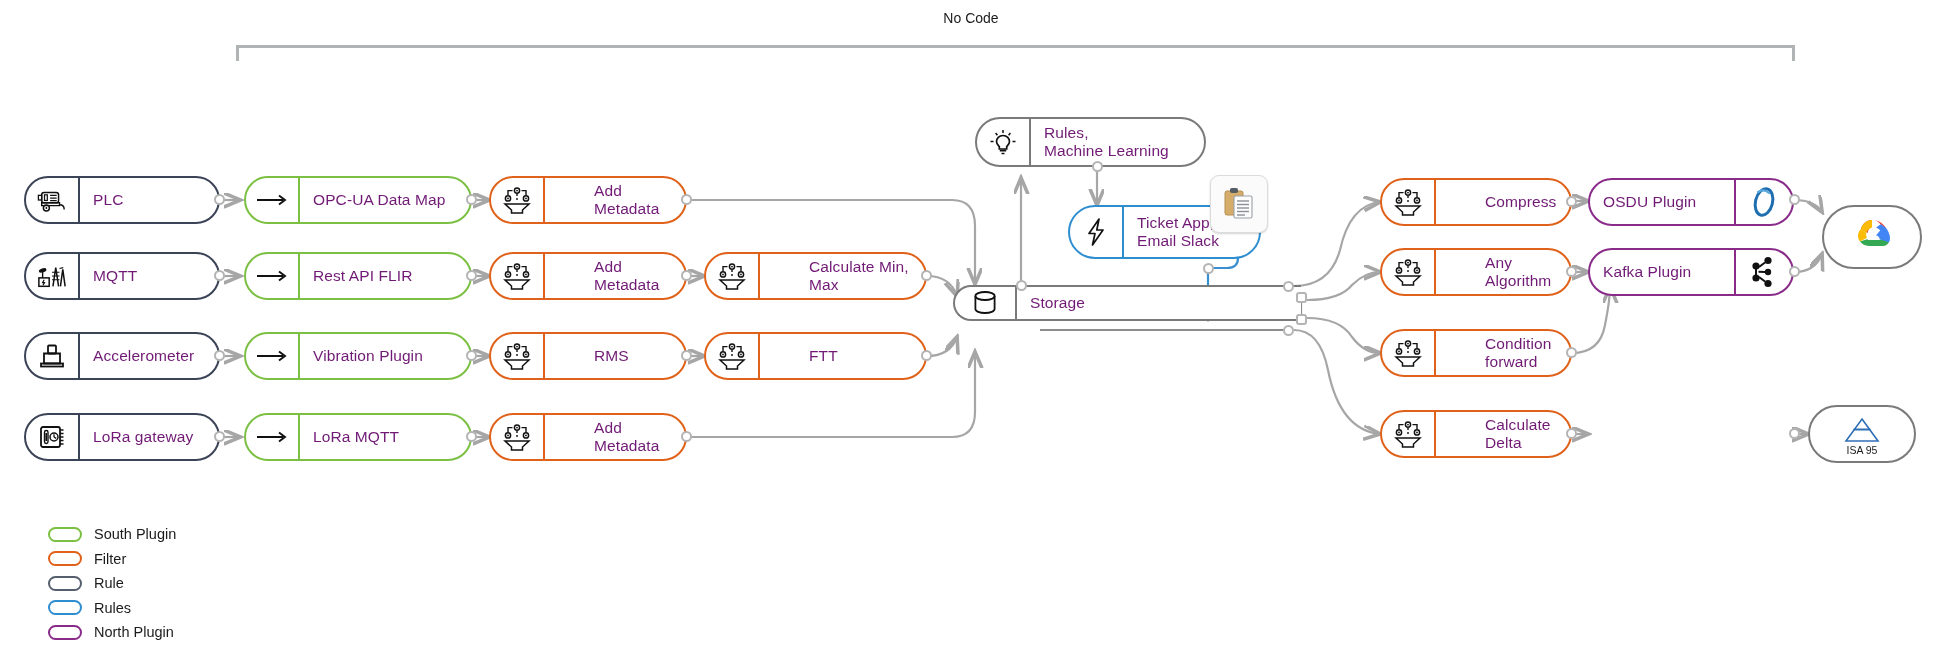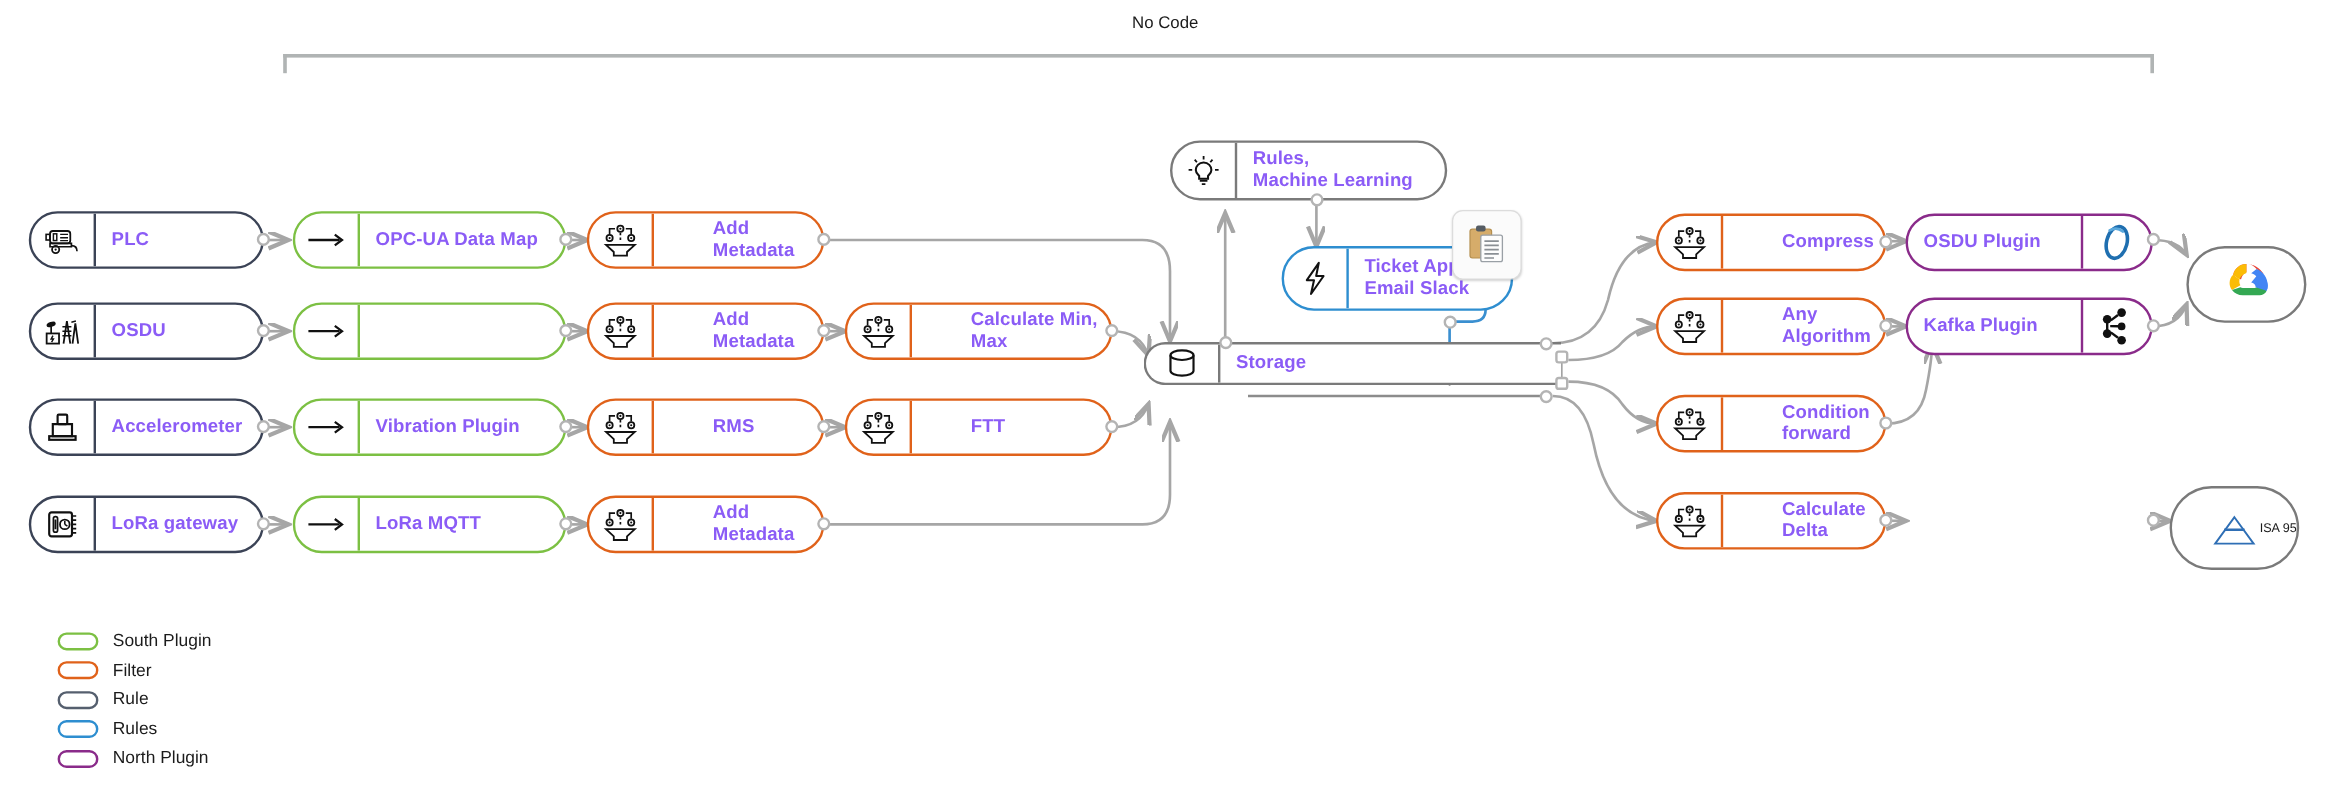--- a/index.html
+++ b/index.html
@@ -65,24 +65,23 @@
     border-right: none;
     border-left: 2.2px solid #444;
   }
   .node .lbl {
     flex: 1 1 auto;
     display: flex;
     align-items: center;
     padding-left: 13px;
     font-size: 15.5px;
     line-height: 1.18;
-    color: #8b5cf6;
+    color: #701a75;
     white-space: pre-line;
     letter-spacing: .1px;
-    font-weight: bold;
   }
   .node .lbl.tworow { font-size: 15.5px; }
 
   
   .n-source { border-color: #3b4356; }
   .n-source .iconbox { border-right-color: #3b4356; }
   .n-south  { border-color: #7cc043; }
   .n-south .iconbox { border-right-color: #7cc043; }
   .n-filter { border-color: #e0621a; gap: 36px; }
   .n-filter .iconbox { border-right-color: #e0621a; }
@@ -284,21 +283,21 @@
         <rect x="2" y="15" width="11" height="9" fill="none" stroke="#111" stroke-width="1.6"></rect>
         <path d="M7.6 17 L6 20 h2 l-1.6 2.8" fill="none" stroke="#111" stroke-width="1.3"></path>
         <path d="M17 24 L20 4 L23 24" fill="none" stroke="#111" stroke-width="1.6"></path>
         <path d="M25 24 L27.5 6 L30 24" fill="none" stroke="#111" stroke-width="1.6"></path>
         <line x1="16" y1="9" x2="24" y2="9" stroke="#111" stroke-width="1.3"></line>
         <line x1="16" y1="13" x2="24" y2="13" stroke="#111" stroke-width="1.3"></line>
         <line x1="16" y1="17" x2="24" y2="17" stroke="#111" stroke-width="1.3"></line>
         <path d="M24 5 l4 -1" stroke="#111" stroke-width="1.3"></path>
       </svg>
     </div>
-    <div class="lbl">OSDU</div>
+    <div class="lbl">MQTT</div>
   </div>
   <div class="port round" style="left:214px; top:270px;"></div>
 
   <div class="node n-source" style="left:24px; top:332px; width:196px; height:48px;">
     <div class="iconbox">
       <svg width="28" height="26" viewBox="0 0 28 26">
         <rect x="10" y="2.5" width="8" height="8" rx="1" fill="none" stroke="#111" stroke-width="1.8"></rect>
         <path d="M6 10.5 h16 v10 h-16 z" fill="none" stroke="#111" stroke-width="1.8"></path>
         <rect x="3" y="20.5" width="22" height="3" fill="none" stroke="#111" stroke-width="1.8"></rect>
       </svg>
@@ -338,20 +337,21 @@
   </div>
   <div class="port round" style="left:466px; top:194px;"></div>
 
   <div class="node n-south" style="left:244px; top:252px; width:228px; height:48px;">
     <div class="iconbox">
       <svg width="34" height="14" viewBox="0 0 34 14">
         <line x1="2" y1="7" x2="28" y2="7" stroke="#111" stroke-width="1.9"></line>
         <path d="M24 2.5 L30 7 L24 11.5" fill="none" stroke="#111" stroke-width="1.9"></path>
       </svg>
     </div>
+    <div class="lbl">Rest API FLIR</div>
   </div>
   <div class="port round" style="left:466px; top:270px;"></div>
 
   <div class="node n-south" style="left:244px; top:332px; width:228px; height:48px;">
     <div class="iconbox">
       <svg width="34" height="14" viewBox="0 0 34 14">
         <line x1="2" y1="7" x2="28" y2="7" stroke="#111" stroke-width="1.9"></line>
         <path d="M24 2.5 L30 7 L24 11.5" fill="none" stroke="#111" stroke-width="1.9"></path>
       </svg>
     </div>
@@ -656,21 +656,21 @@
         <path d="M26 7 C29.5 7 32.5 8.6 34.5 11.2 L40.5 15.6 C37.3 10.3 32 7 26 7 Z" fill="#ea4335"></path>
         <path d="M15 16 C13.2 17.6 12 20 12 22.8 C12 25 12.7 27 14 28.6 L21 24.7 C20.4 23.8 20.1 22.7 20.1 21.5 C20.1 20.9 20.2 20.4 20.3 19.9 Z" fill="#fbbc05"></path>
         <path d="M20.3 19.9 C21 17.6 22.9 15.5 26 14.4 L26 7 C20.5 7 16 11 15 16 Z" fill="#fbbc05"></path>
         <path d="M14 28.6 C16 31.3 19.2 33 23 33 L37 33 C39.5 33 41.8 31.5 42.9 29.2 L36 25 C35.5 26.1 34.4 26.9 33.1 26.9 L23 26.9 C22.3 26.9 21.6 26.7 21 26.3 Z" fill="#34a853"></path>
         <path d="M42.9 29.2 C43.5 28 43.8 26.6 43.8 25.1 C43.8 20.3 40.2 16.3 35.5 15.7 L30 22.5 C31 22.6 31.9 23 32.6 23.7 C33.3 24.4 33.7 25.3 33.7 26.3 Z" fill="#4285f4"></path>
         <path d="M34.5 11.2 C39.9 13.3 43.8 18.6 43.8 25 C43.8 26.5 43.5 28 42.9 29.2 L36 25 C36.2 24.4 36.3 23.7 36.3 23 C36.3 19 33.6 15.7 30 14.8 Z" fill="#4285f4"></path>
       </svg>
     </span>
   </div>
 
-  <div class="node n-dest" style="left:1808px; top:405px; width:108px; height:70px; border-radius:999px; justify-content:flex-end;">
+  <div class="node n-dest" style="left:1808px; top:405px; width:108px; height:58px; border-radius:999px; flex-direction:column;">
     <span style="line-height:0; margin-top:4px;">
       <svg width="42" height="28" viewBox="0 0 42 28">
         <path d="M21 3 L37 25 L5 25 Z" fill="none" stroke="#2f6fb5" stroke-width="1.6"></path>
         <line x1="12.5" y1="13.5" x2="29.5" y2="13.5" stroke="#2f6fb5" stroke-width="2"></line>
       </svg>
     </span>
     <span class="isa-cap">ISA 95</span>
   </div>
 
   <div id="legend">

